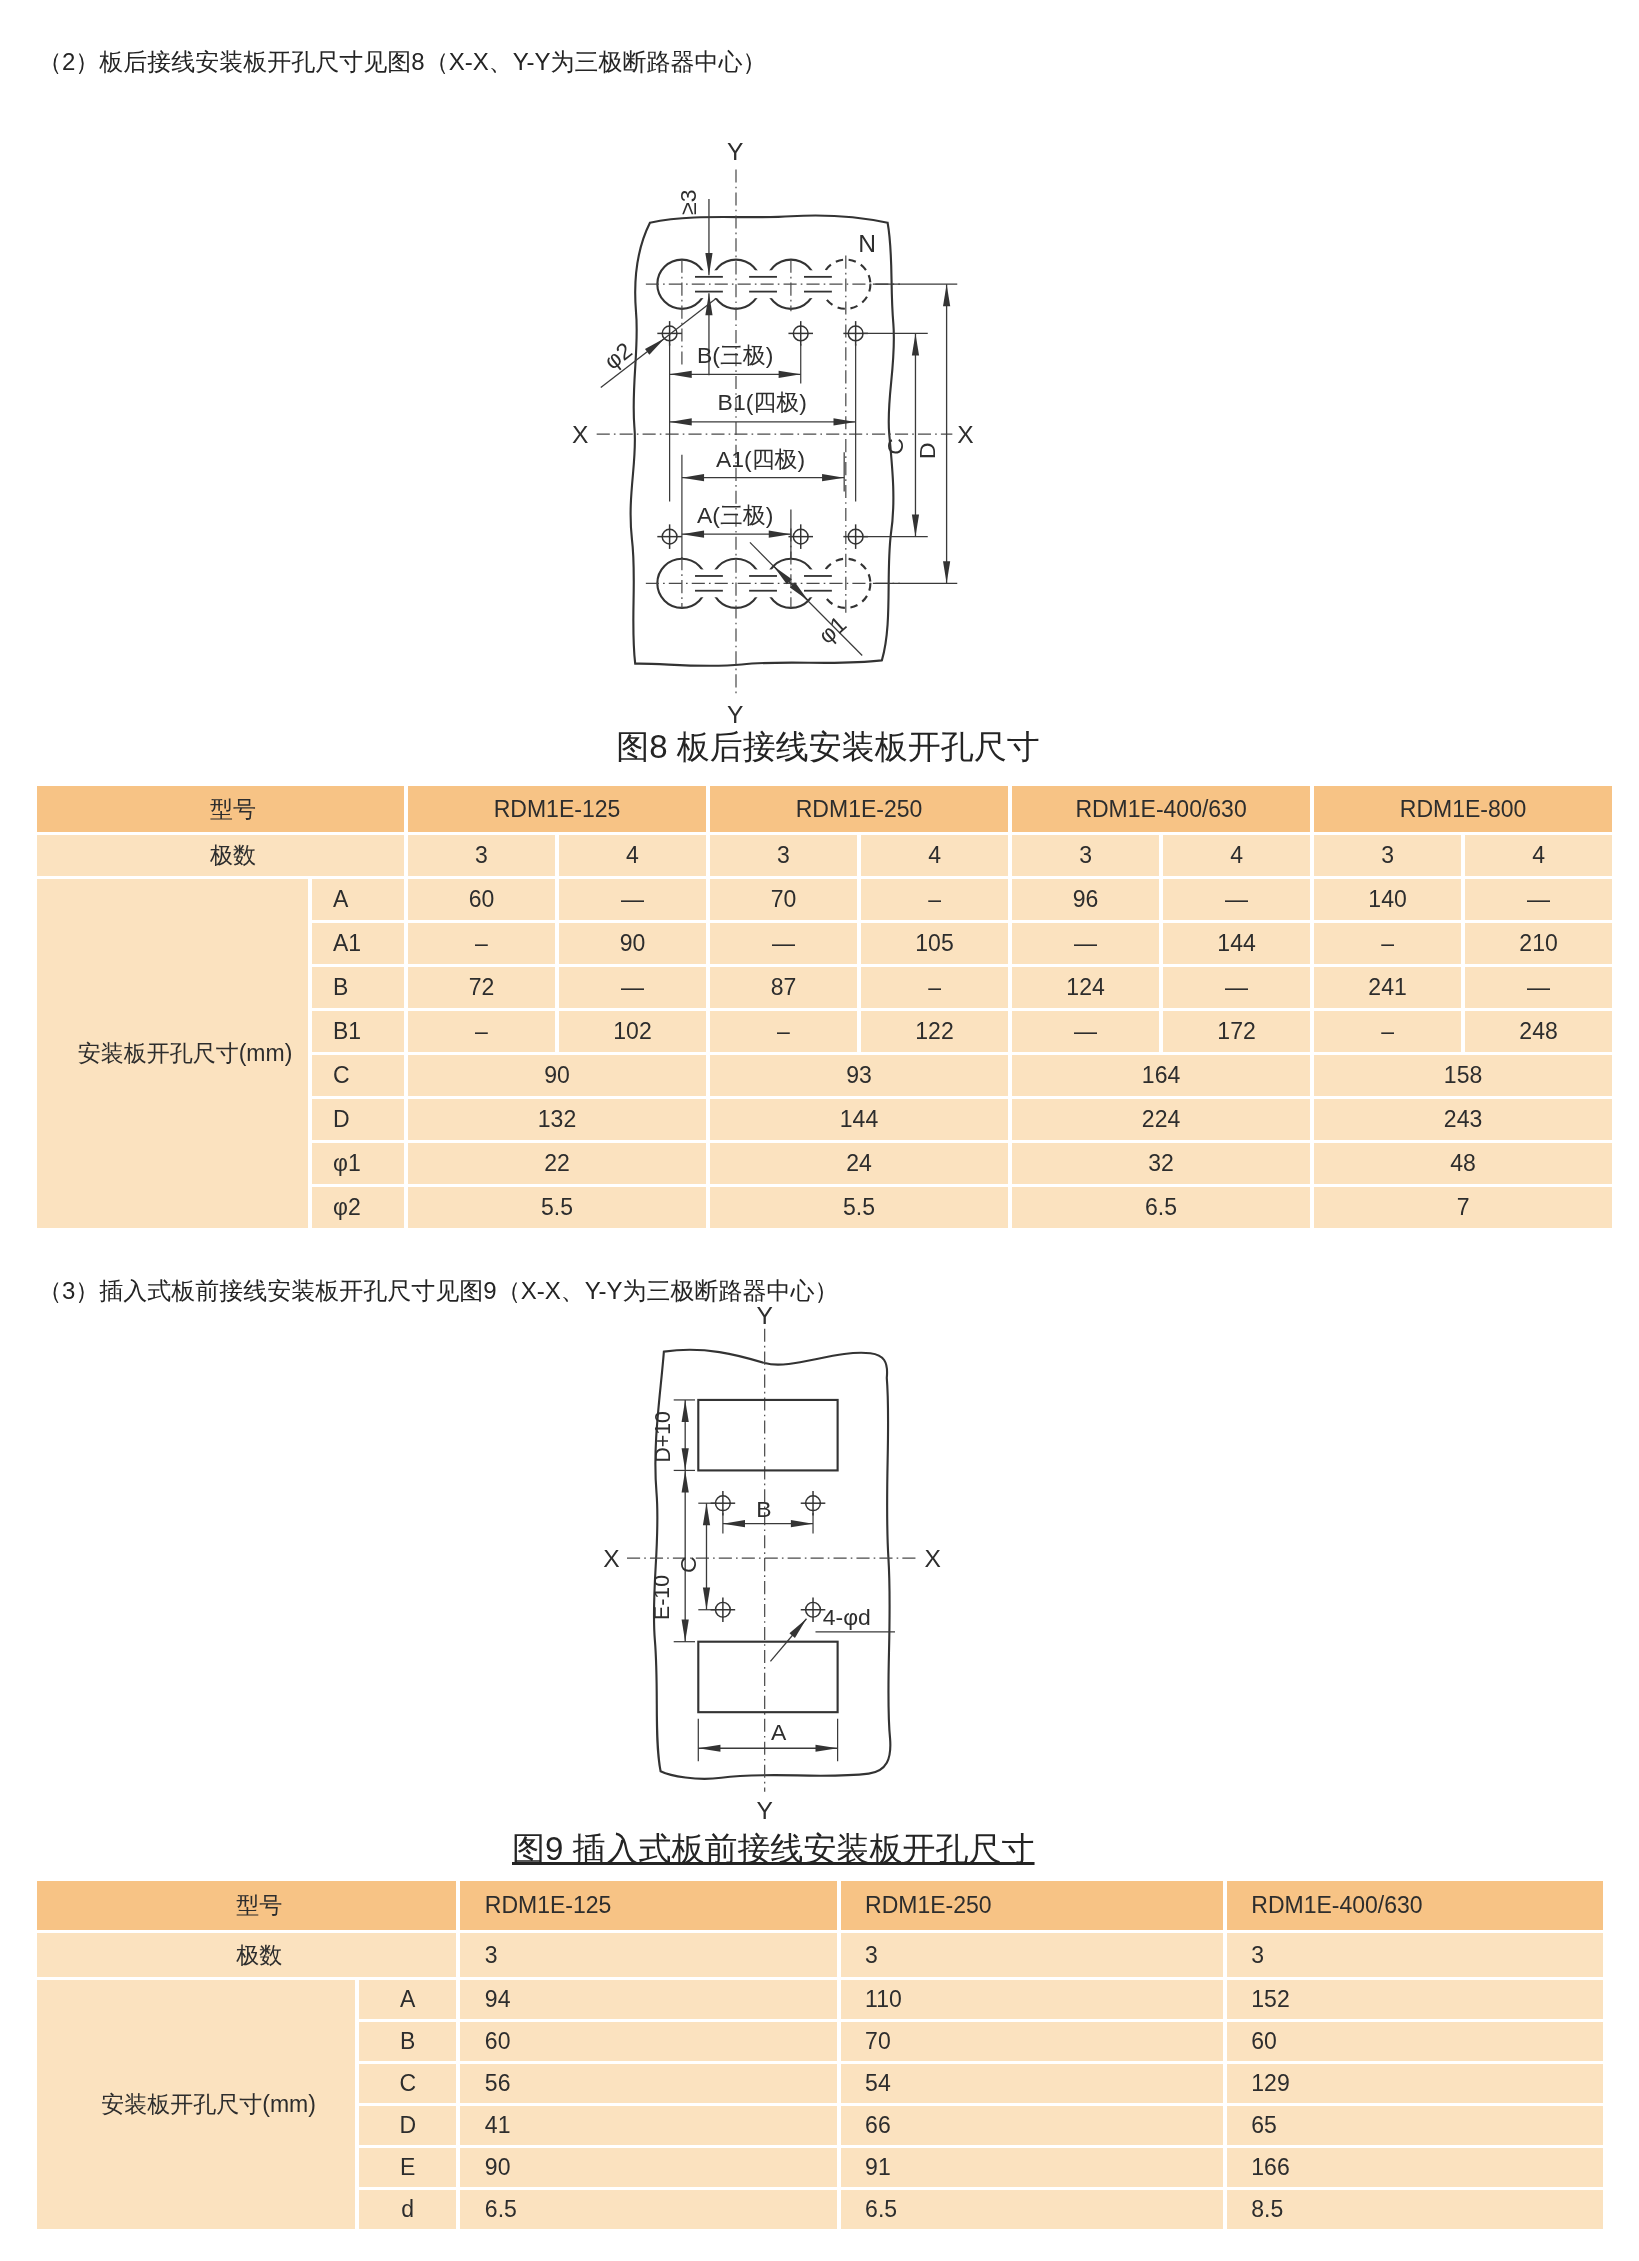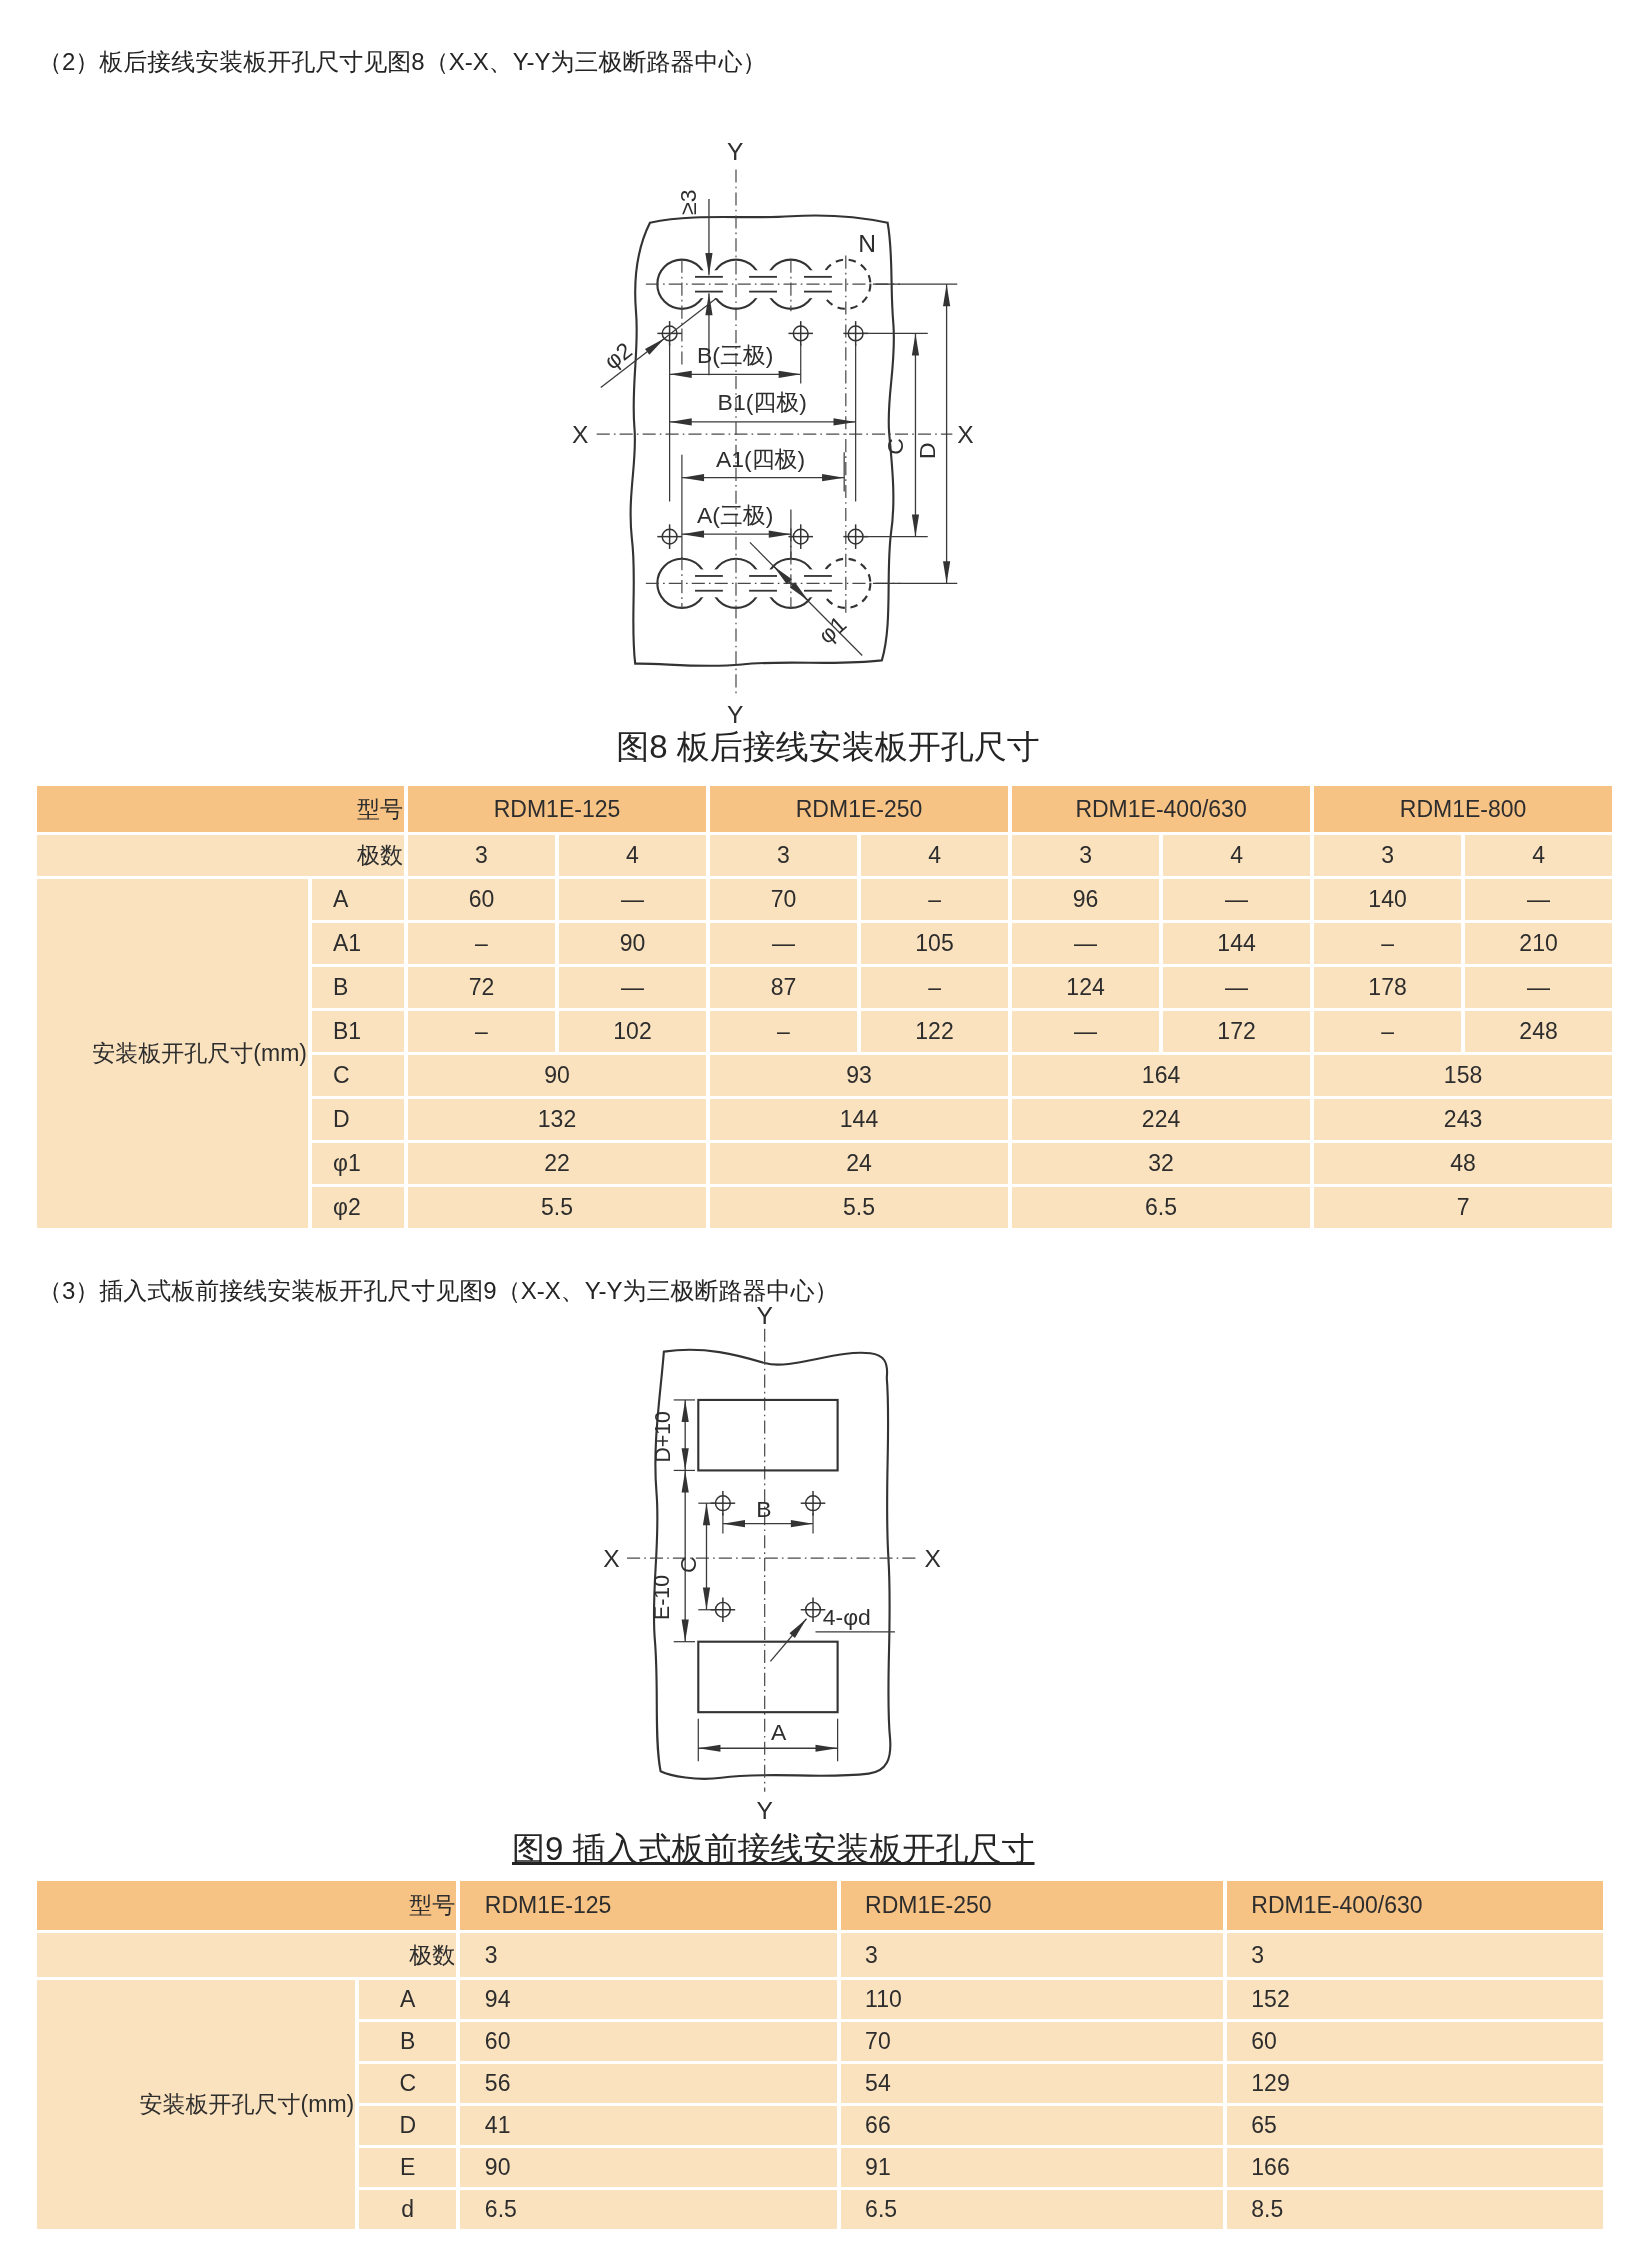--- a/index.html
+++ b/index.html
@@ -6,21 +6,21 @@
   body{width:1640px;height:2261px;position:relative;background:#ffffff;
        font-family:"Liberation Sans",sans-serif;color:#262626;}
   .abs{position:absolute;}
   .heading{font-size:24px;color:#242424;white-space:nowrap;}
   .caption{font-size:33px;color:#242424;text-align:center;white-space:nowrap;}
   
   table.t{border-collapse:separate;border-spacing:4.1px 3.3px;table-layout:fixed;width:1574px;}
   table.t td{background:#FBE2BF;font-size:23px;color:#2d2d2d;text-align:center;
              vertical-align:middle;overflow:hidden;}
   table.t tr.hd td{background:#F7C385;}
-  table.t td.lft{text-align:right;padding-left:26px;}
+  table.t td.lft{text-align:center;padding-left:26px;}
   #t1 tr{height:41px;} #t1 tr.hd{height:46px;}
   #t1 td.ltr{text-align:left;padding-left:21px;}
   #t2 tr{height:39px;} #t2 tr.hd{height:49px;} #t2 tr.pl{height:44px;}
   #t2 td.v{text-align:left;padding-left:24.6px;}
   
   svg text{font-family:"Liberation Sans",sans-serif;font-size:28px;fill:#2e2e2e;}
   svg text.big{font-size:30px;}
   .outline{stroke:#333;stroke-width:2.6;fill:none;}
   .dashc{stroke:#333;stroke-width:2.6;fill:none;stroke-dasharray:9 7;}
   .dim{stroke:#3a3a3a;stroke-width:1.6;fill:none;}
@@ -220,21 +220,21 @@
     <td>210</td>
   </tr>
   <tr>
     <td class="ltr">B</td>
     <td>72</td>
     <td>—</td>
     <td>87</td>
     <td>–</td>
     <td>124</td>
     <td>—</td>
-    <td>178</td>
+    <td>241</td>
     <td>—</td>
   </tr>
   <tr>
     <td class="ltr">B1</td>
     <td>–</td>
     <td>102</td>
     <td>–</td>
     <td>122</td>
     <td>—</td>
     <td>172</td>

